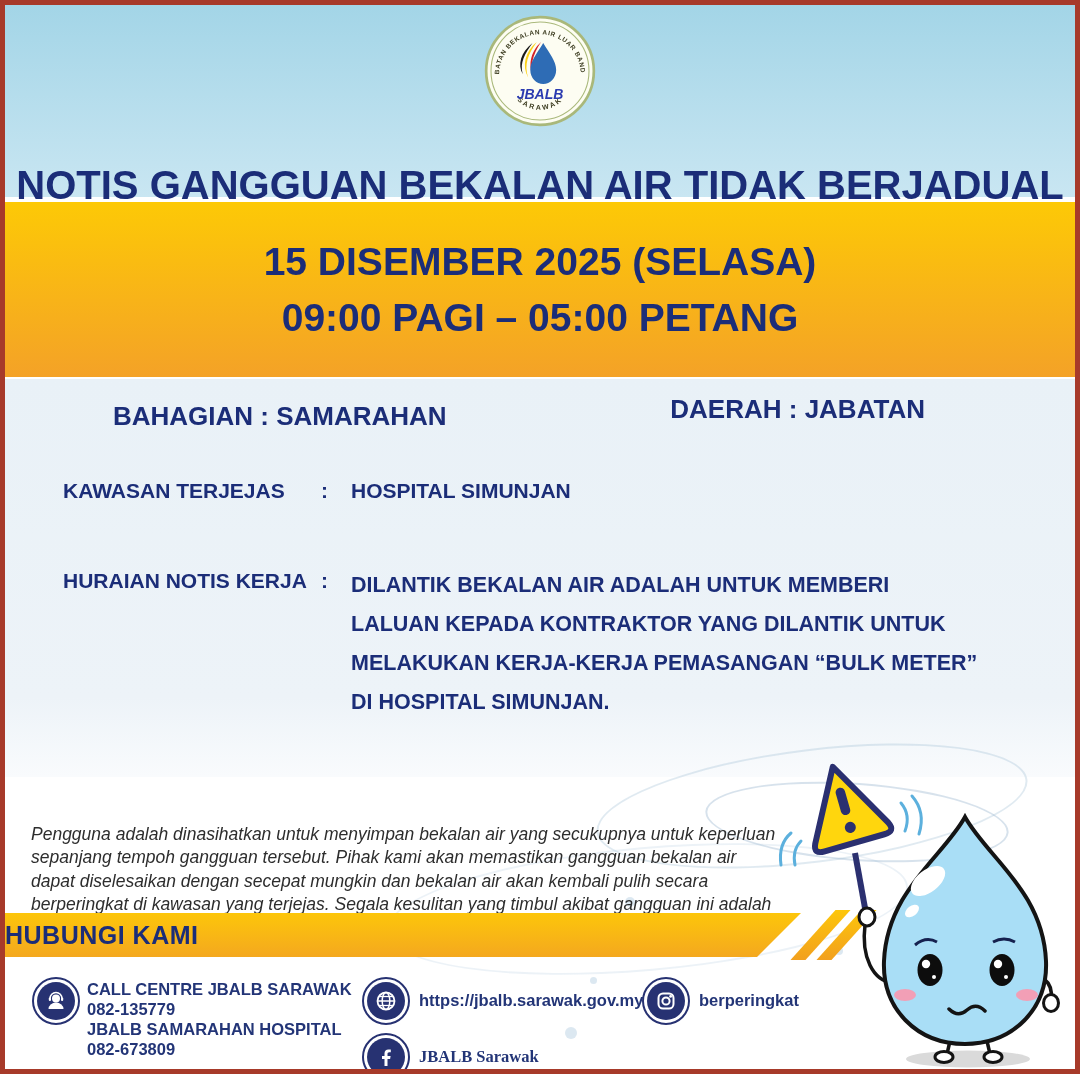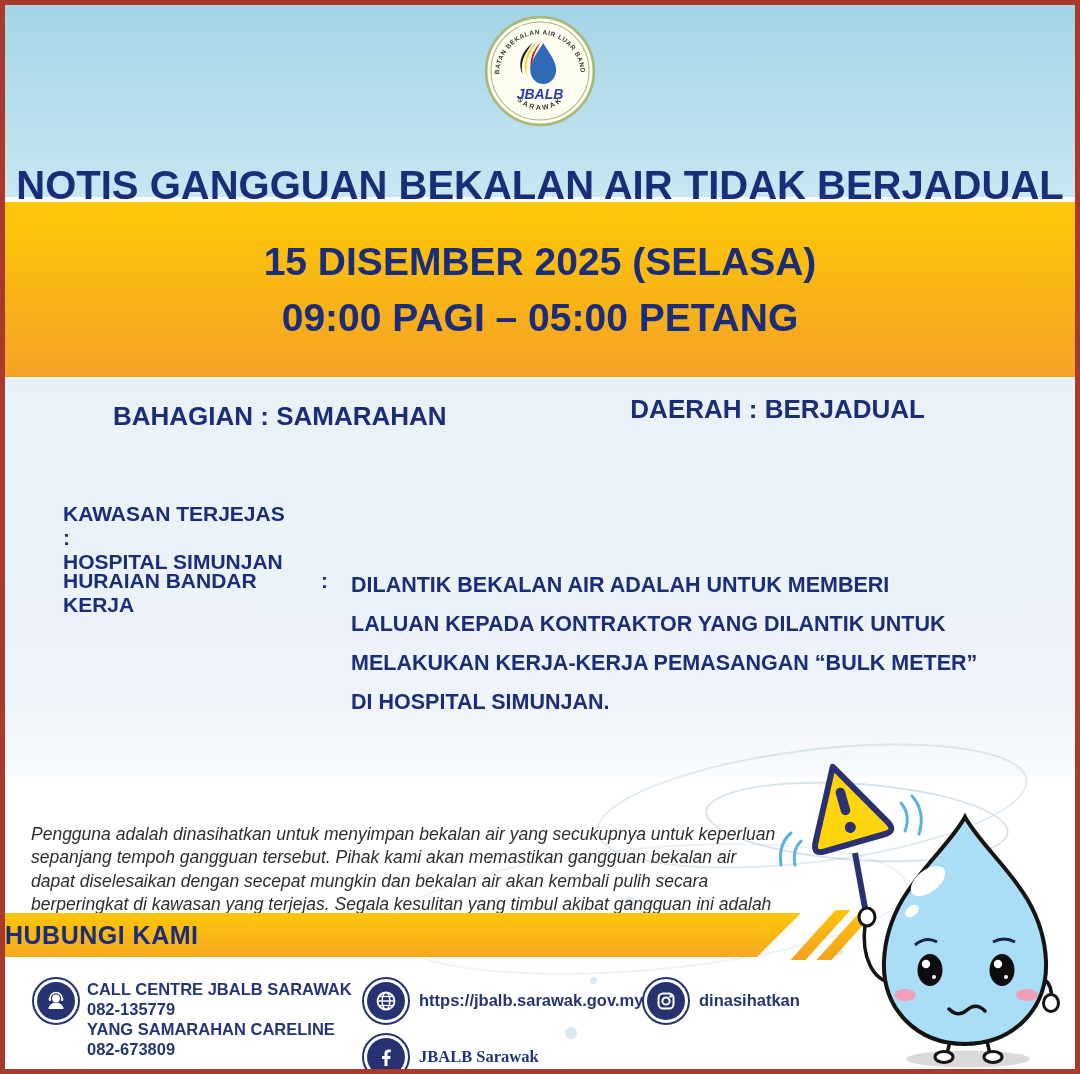--- a/index.html
+++ b/index.html
@@ -23,21 +23,21 @@
   .body-section{position:absolute; left:0; top:374px; width:1070px; height:398px;
     background:linear-gradient(#e9f1f7 0%, #edf3f8 80%, #f9fbfd 100%);}
   .region-row{position:absolute; top:22px; left:0; width:100%; box-sizing:border-box;
     padding:0 150px 0 108px; display:flex; justify-content:space-between;gap:24px;}
   .region-row .reg{color:#1b2d78; font-size:26px; font-weight:bold; white-space:nowrap;}
   .region-row .reg.daerah{position:relative; top:-7px;}
   .kv-row{position:absolute; left:58px; display:flex; color:#1b2d78; font-weight:bold;}
   .kv-row .label{width:258px; font-size:21px;}
   .kv-row .colon{width:30px; font-size:21px;}
   .kv-row .value{font-size:21px;}
-  .kv-row.kawasan{top:123px;flex-direction:column;}
+  .kv-row.kawasan{top:100px;}
   .kv-row.huraian{top:190px;}
   .kv-row .value-lines div{font-size:21.5px; line-height:45px; margin-top:-6px; white-space:nowrap;}
   
   .bottom-section{position:absolute; left:0; top:772px; width:1070px; height:292px;
     background:#fff; overflow:visible;}
   .splash{position:absolute; border:2px solid rgba(160,190,212,.32); border-radius:50%;}
   .sp1{width:430px; height:110px; left:590px; top:-28px; transform:rotate(-7deg);}
   .sp2{width:300px; height:74px; left:700px; top:6px; transform:rotate(4deg);
        border-color:rgba(150,180,205,.38);}
   .sp3{width:520px; height:120px; left:380px; top:70px; transform:rotate(-5deg);
@@ -111,29 +111,29 @@
   </div>
 
   <div class="date-band">
     <div class="line">15 DISEMBER 2025 (SELASA)</div>
     <div class="line">09:00 PAGI – 05:00 PETANG</div>
   </div>
 
   <div class="body-section">
     <div class="region-row">
       <span class="reg">BAHAGIAN : SAMARAHAN</span>
-      <span class="reg daerah">DAERAH : BERJADUAL</span>
+      <span class="reg daerah">DAERAH : JABATAN</span>
     </div>
     <div class="kv-row kawasan">
       <span class="label">KAWASAN TERJEJAS</span>
       <span class="colon">:</span>
       <span class="value">HOSPITAL SIMUNJAN</span>
     </div>
     <div class="kv-row huraian">
-      <span class="label">HURAIAN BANDAR KERJA</span>
+      <span class="label">HURAIAN NOTIS KERJA</span>
       <span class="colon">:</span>
       <div class="value-lines">
         <div>DILANTIK BEKALAN AIR ADALAH UNTUK MEMBERI</div>
         <div>LALUAN KEPADA KONTRAKTOR YANG DILANTIK UNTUK</div>
         <div>MELAKUKAN KERJA-KERJA PEMASANGAN “BULK METER”</div>
         <div>DI HOSPITAL SIMUNJAN.</div>
       </div>
     </div>
   </div>
 
@@ -164,21 +164,21 @@
             <path d="M4.5,20 a7.5,6.5 0 0 1 15,0 Z" fill="#fff"></path>
             <path d="M6,9.5 a6,6 0 0 1 12,0" fill="none" stroke="#fff" stroke-width="1.6"></path>
             <rect x="4.8" y="8.6" width="2.2" height="3.4" rx="1" fill="#fff"></rect>
             <rect x="17" y="8.6" width="2.2" height="3.4" rx="1" fill="#fff"></rect>
           </svg>
         </div>
       </div>
       <div class="c-text tx-call">
         <div>CALL CENTRE JBALB SARAWAK</div>
         <div>082-135779</div>
-        <div>YANG SAMARAHAN CARELINE</div>
+        <div>JBALB SAMARAHAN HOSPITAL</div>
         <div>082-673809</div>
       </div>
 
       <div class="icon-badge ib-web">
         <div class="icon-inner">
           <svg width="24" height="24" viewBox="0 0 24 24">
             <circle cx="12" cy="12" r="8.5" fill="none" stroke="#fff" stroke-width="1.8"></circle>
             <ellipse cx="12" cy="12" rx="3.8" ry="8.5" fill="none" stroke="#fff" stroke-width="1.5"></ellipse>
             <line x1="3.5" y1="12" x2="20.5" y2="12" stroke="#fff" stroke-width="1.5"></line>
             <line x1="5" y1="7.5" x2="19" y2="7.5" stroke="#fff" stroke-width="1.3"></line>
@@ -199,21 +199,21 @@
 
       <div class="icon-badge ib-ig">
         <div class="icon-inner">
           <svg width="24" height="24" viewBox="0 0 24 24">
             <rect x="4.5" y="4.5" width="15" height="15" rx="4.5" fill="none" stroke="#fff" stroke-width="2"></rect>
             <circle cx="12" cy="12" r="3.6" fill="none" stroke="#fff" stroke-width="2"></circle>
             <circle cx="16.6" cy="7.4" r="1.4" fill="#fff"></circle>
           </svg>
         </div>
       </div>
-      <div class="c-text tx-ig">dinasihatkan</div>
+      <div class="c-text tx-ig">berperingkat</div>
     </div>
 
     <svg class="mascot" viewBox="0 0 316 336">
       <ellipse cx="205" cy="318" rx="62" ry="8.5" fill="#dadada"></ellipse>
 
       <line x1="187" y1="300" x2="184" y2="313" stroke="#141414" stroke-width="3.5"></line>
       <line x1="224" y1="300" x2="227" y2="313" stroke="#141414" stroke-width="3.5"></line>
       <ellipse cx="181" cy="316" rx="9" ry="5.5" fill="#fff" stroke="#141414" stroke-width="3"></ellipse>
       <ellipse cx="230" cy="316" rx="9" ry="5.5" fill="#fff" stroke="#141414" stroke-width="3"></ellipse>
 

